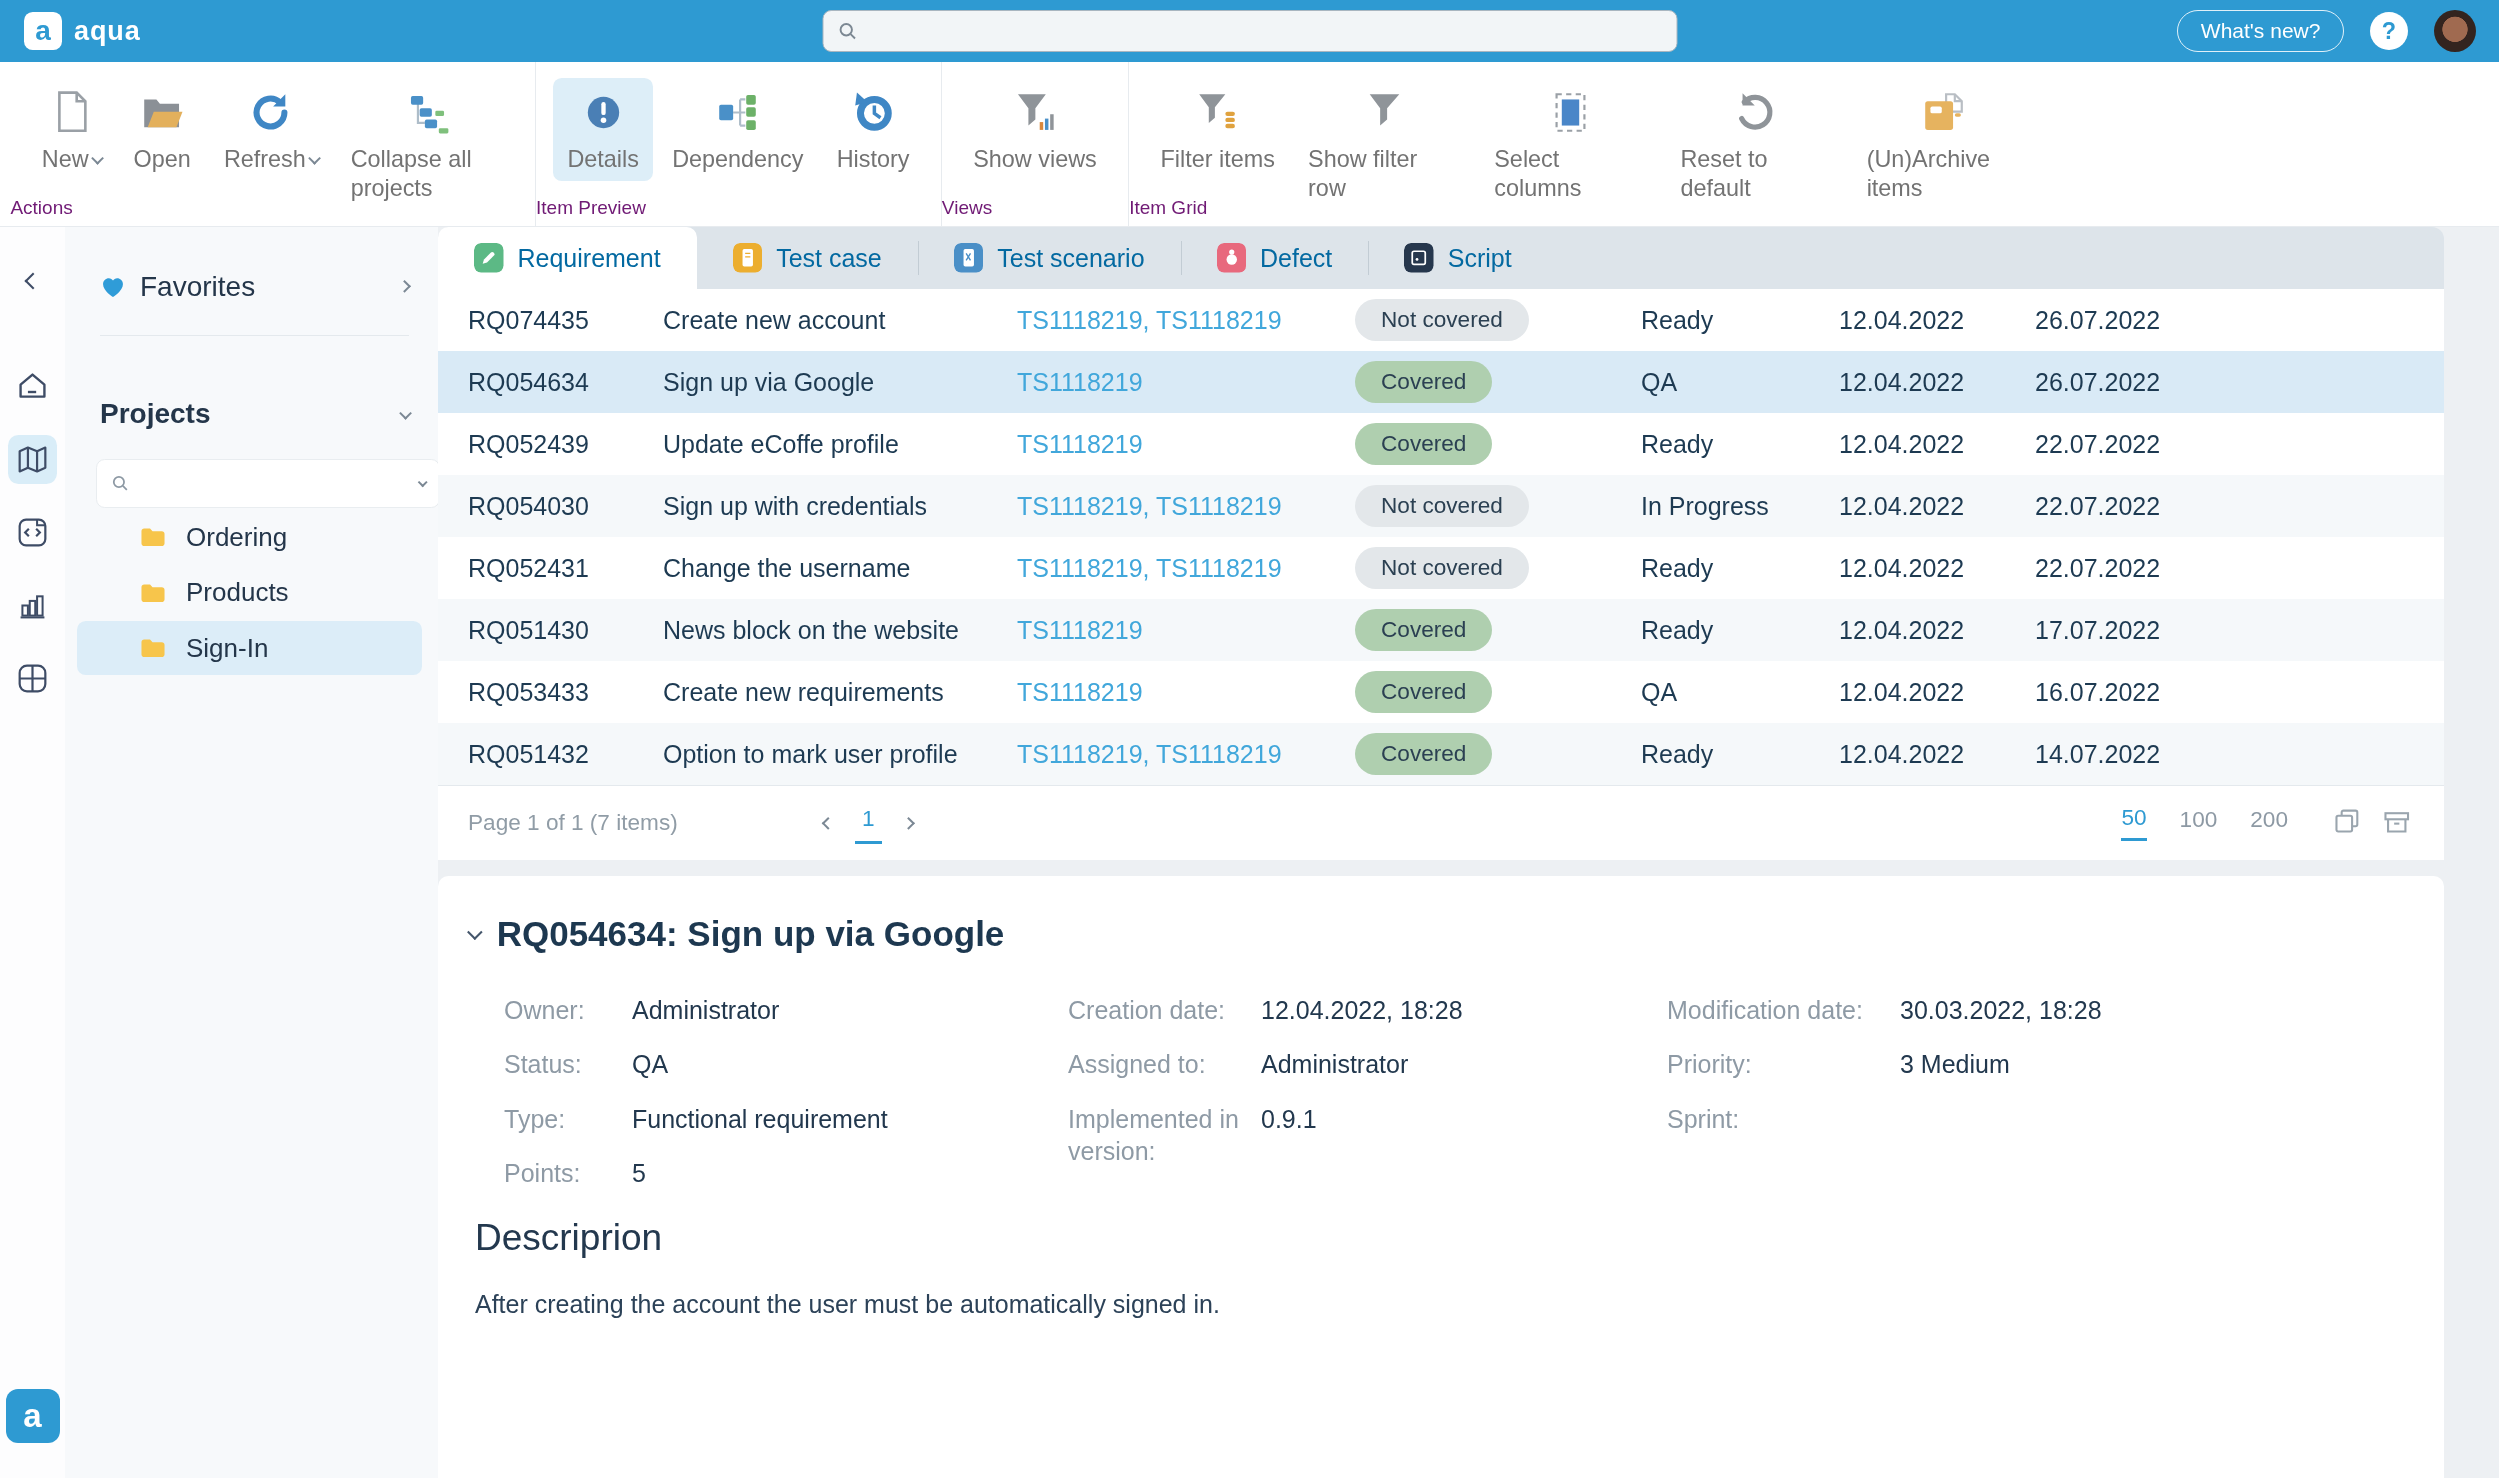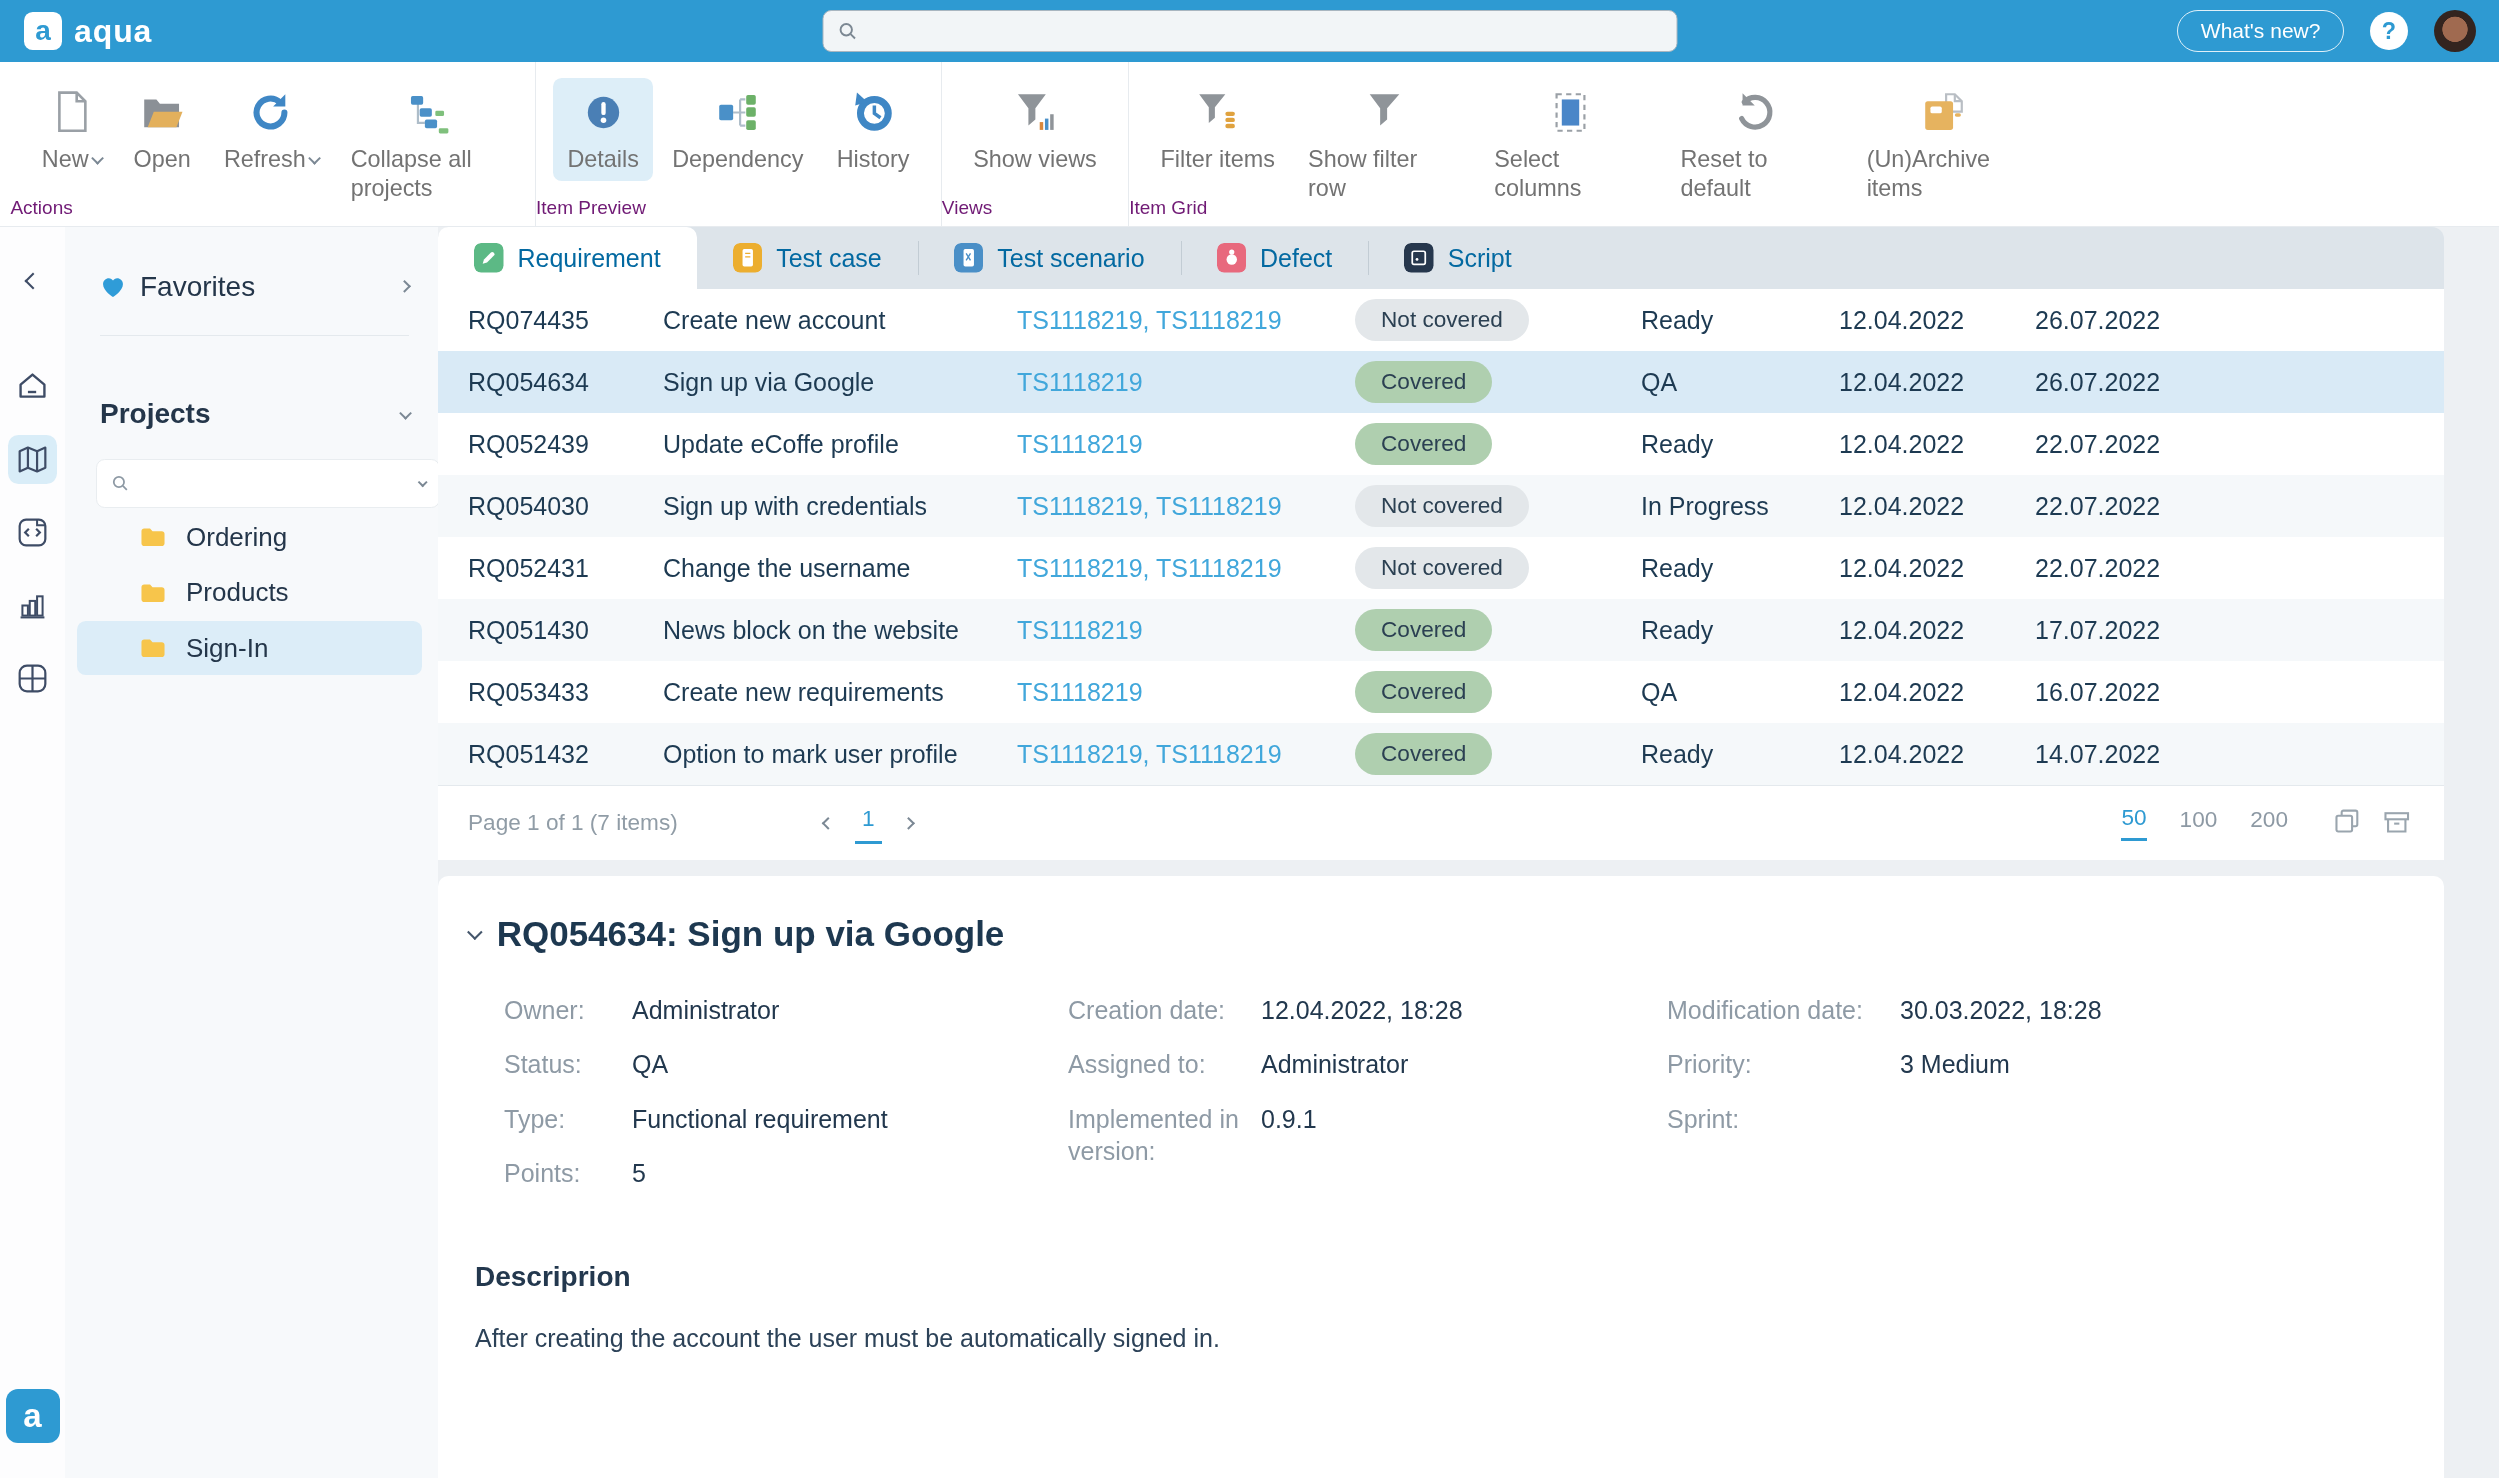--- a/index.html
+++ b/index.html
@@ -6,21 +6,21 @@
   html,body { width:2500px; height:1479px; overflow:hidden;
     font-family:"Liberation Sans", sans-serif; background:#edf0f3; }
 
   
   .topbar { height:62px; background:#2e9ad2; display:flex; align-items:center;
     position:relative; padding:0 24px; }
   .brand { display:flex; align-items:center; gap:12px; }
   .brand-sq { width:38px; height:38px; background:#fff; border-radius:8.7px;
     display:flex; align-items:center; justify-content:center;
     color:#2e9ad2; font-size:28px; font-weight:700; }
-  .brand-txt { color:#fff; font-size:32px; font-weight:600; letter-spacing:0.9px; }
+  .brand-txt { color:#fff; font-size:27px; font-weight:600; letter-spacing:0.9px; }
   .gsearch { position:absolute; left:50%; transform:translateX(-50%);
     width:855px; height:42px; background:#f2f5f7; border:1.7px solid #a9b6c0;
     border-radius:8.7px; display:flex; align-items:center; padding:0 14px; gap:10.4px; }
   .gsearch input { border:none; outline:none; background:transparent; flex:1;
     font-size:22.6px; color:#2c3e50; font-family:"Liberation Sans",sans-serif; }
   .top-right { margin-left:auto; display:flex; align-items:center; gap:26px; }
   .whatsnew { border:1.7px solid rgba(255,255,255,.85); color:#fff; font-size:21px;
     border-radius:867px; padding:7.8px 22.6px; background:transparent; cursor:pointer;
     font-family:"Liberation Sans",sans-serif; }
   .helpbtn { width:38px; height:38px; border-radius:50%; background:#fff;
@@ -140,21 +140,21 @@
     padding:38px 35px 16px 30px; overflow:hidden; }
   .dhead { display:flex; align-items:center; gap:17.4px; }
   .dtitle { font-size:35px; font-weight:700; color:#1d3850; }
   .dfields { display:flex; margin-top:40px; }
   .dcol { display:grid; row-gap:22.6px; align-content:start; }
   .dcol1 { grid-template-columns:128px auto; margin-left:36px; width:564px; }
   .dcol2 { grid-template-columns:193px auto; width:599px; }
   .dcol3 { grid-template-columns:233px auto; }
   .dlabel { font-size:25px; color:#8e9aa5; line-height:32px; }
   .dvalue { font-size:25px; color:#22384e; line-height:32px; }
-  .desc-title { margin-top:72px; margin-left:7px; font-size:28px; font-weight:700;
+  .desc-title { margin-top:28px; margin-left:7px; font-size:37px; font-weight:400;
     color:#23384e; }
   .desc-text { margin-top:31px; margin-left:7px; font-size:25px; color:#2c4258; }
 
   svg { display:block; }
 </style>
 </head>
 <body>
 
 <div class="topbar">
   <div class="brand">

